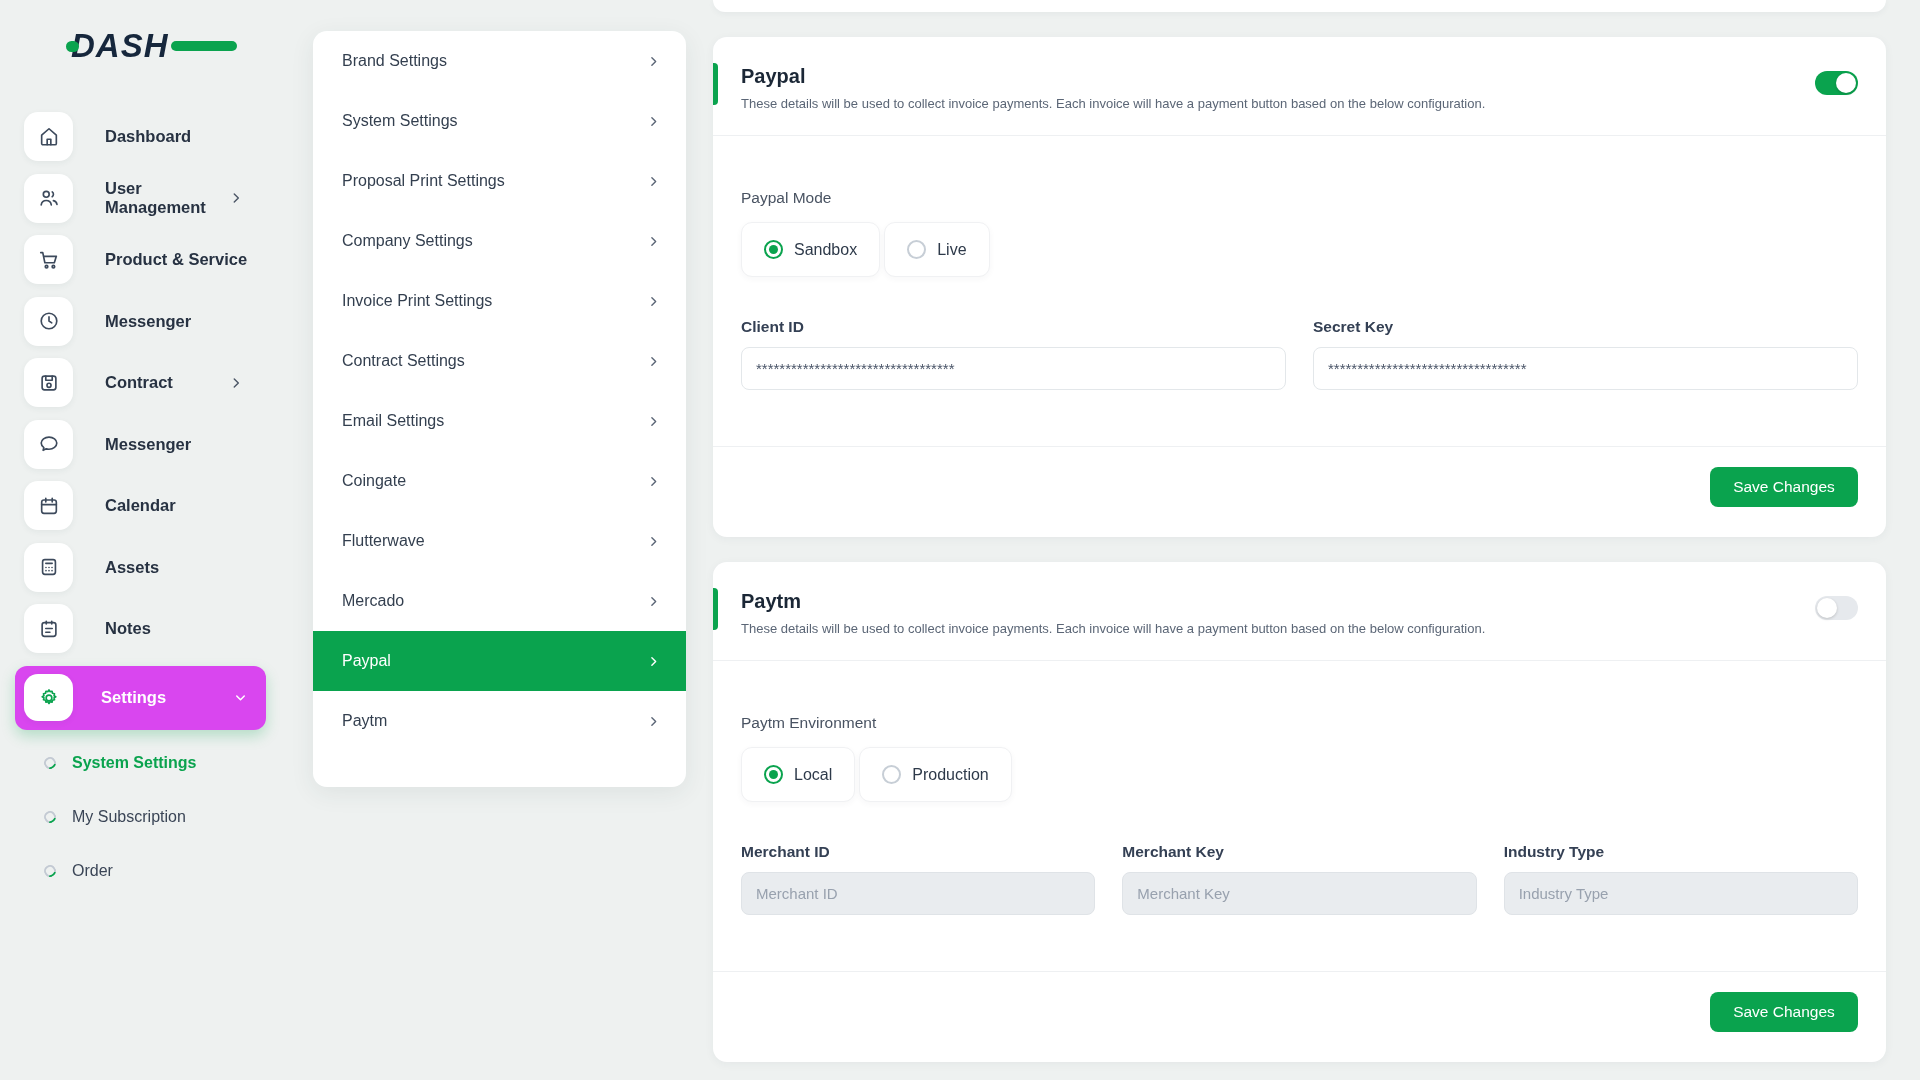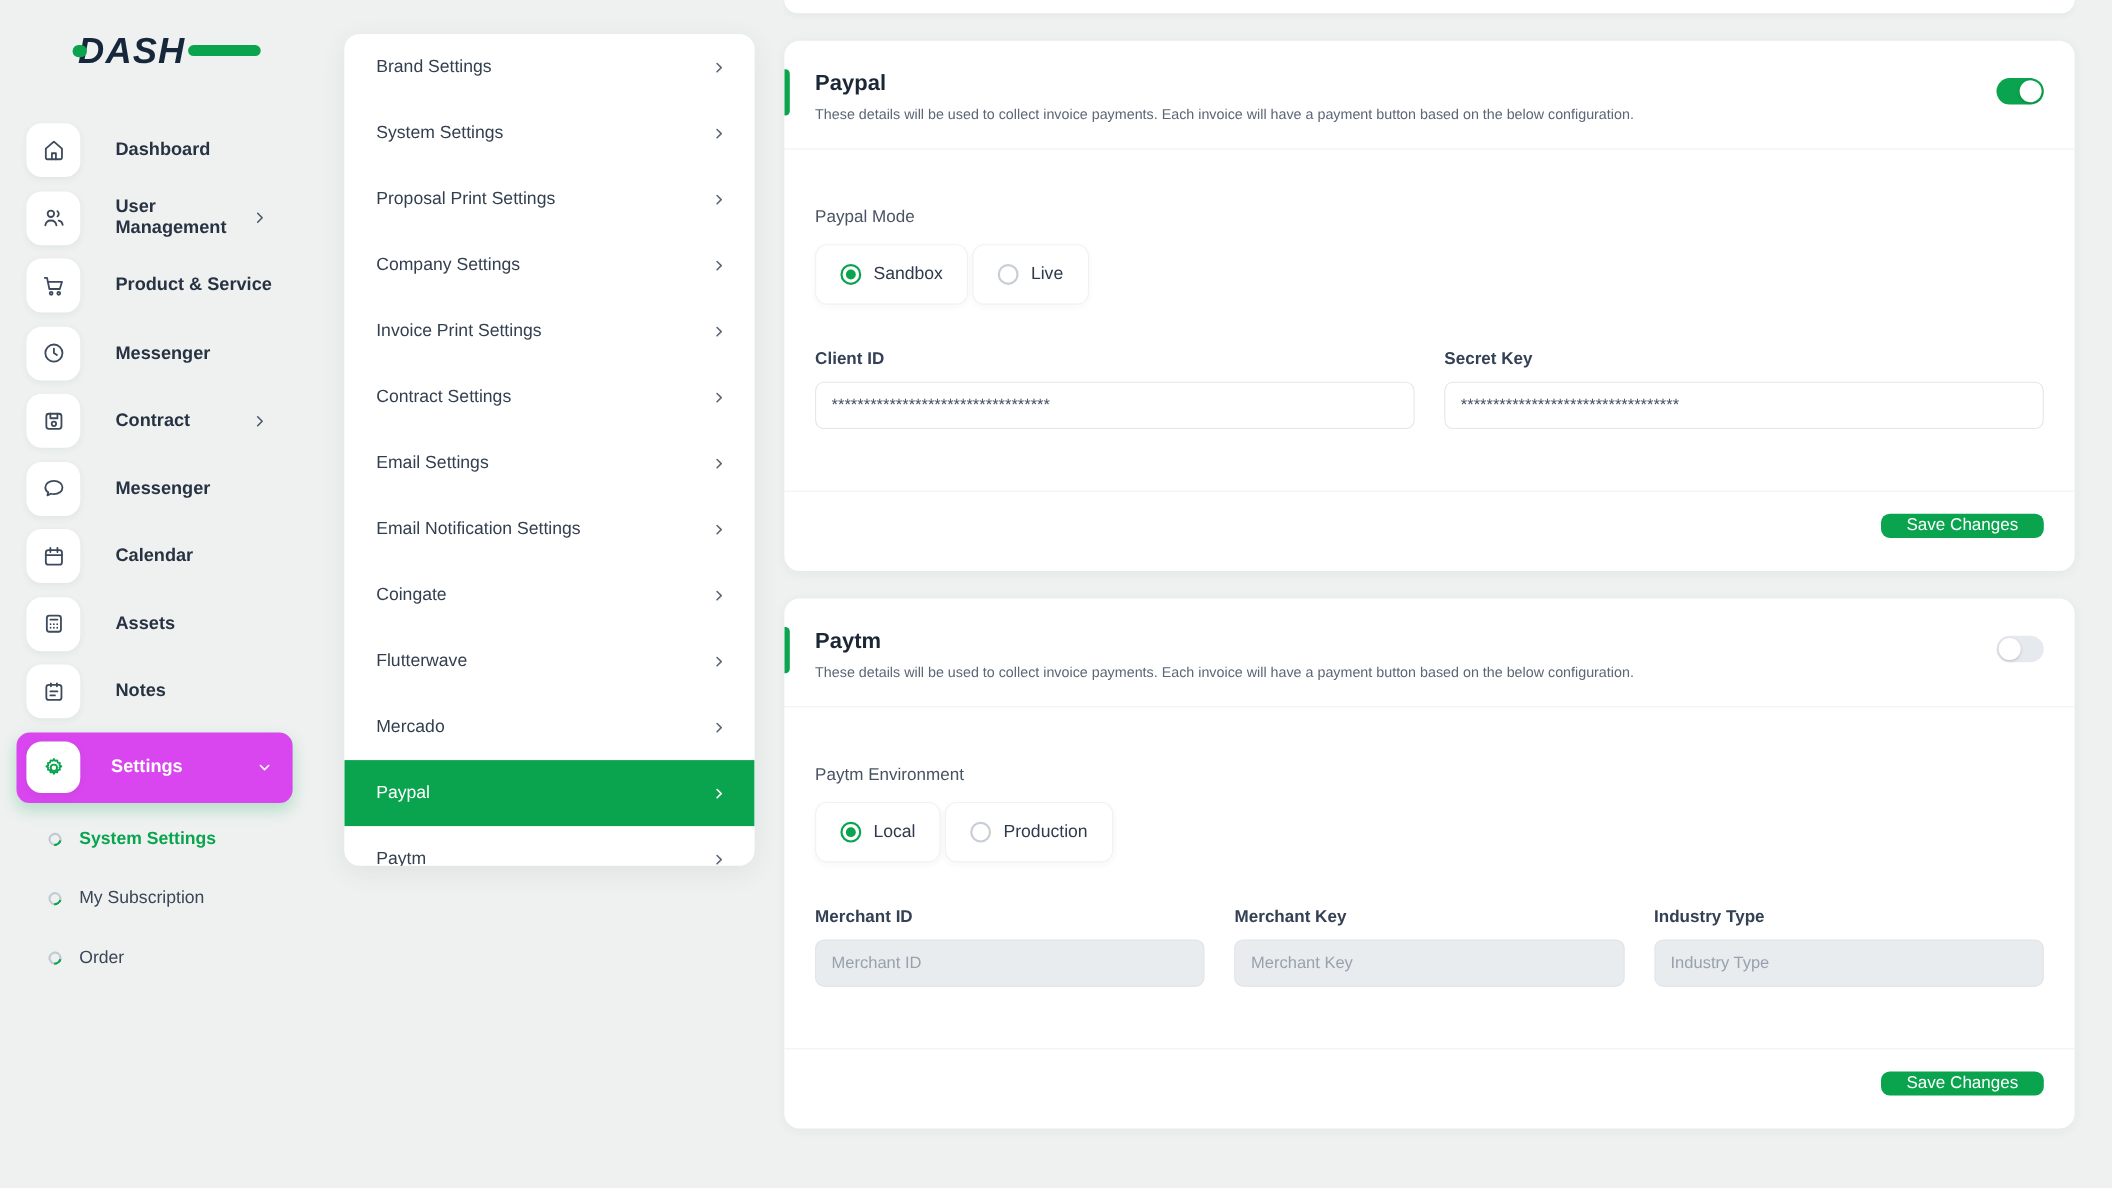--- a/index.html
+++ b/index.html
@@ -57,21 +57,21 @@
   .radio.checked { border-color:#0aa34e; border-width:2.5px; }
   .radio.checked::after { content:""; position:absolute; inset:3px; border-radius:50%; background:#0aa34e; }
   .fields { display:grid; gap:27px; margin-top:40px; }
   .fields.cols-2 { grid-template-columns:1fr 1fr; }
   .fields.cols-3 { grid-template-columns:1fr 1fr 1fr; }
   .field-label { font-size:15.5px; line-height:20px; font-weight:700; color:#344054; margin-bottom:10px; display:block; }
   .text-input { width:100%; height:43px; border:1px solid #e3e7ea; border-radius:8px; padding:0 14px; font-size:15px; font-family:"Liberation Sans", sans-serif; color:#4a5568; background:#ffffff; outline:none; }
   .text-input.disabled { background:#e9ecef; border-color:#dfe3e7; color:#98a1ae; }
   .text-input.disabled::placeholder { color:#98a1ae; }
   .card-footer { border-top:1px solid #eef0f2; padding:20px 28px 30px 28px; display:flex; justify-content:flex-end; }
-  .save-btn { background:#0aa34e; color:#ffffff; border:none; border-radius:8px; height:22px; padding:0 20px; min-width:148px; font-size:15.5px; font-family:"Liberation Sans", sans-serif; cursor:pointer; }
+  .save-btn { background:#0aa34e; color:#ffffff; border:none; border-radius:8px; height:40px; padding:0 20px; min-width:148px; font-size:15.5px; font-family:"Liberation Sans", sans-serif; cursor:pointer; }
 
   svg { display:block; }
 </style>
 </head>
 <body>
 
 <div class="screen">
 
   <aside class="sidebar">
     <div class="logo">
@@ -262,28 +262,20 @@
     <div class="sp-item">
       <span>Contract Settings</span>
       <span class="sp-chev">
           <svg width="13" height="13" viewBox="0 0 24 24" fill="none" stroke="currentColor" stroke-width="2.6" stroke-linecap="round" stroke-linejoin="round">
             <polyline points="9 5 16 12 9 19"></polyline>
           </svg>
         </span>
     </div>
     <div class="sp-item">
       <span>Email Settings</span>
-      <span class="sp-chev">
-          <svg width="13" height="13" viewBox="0 0 24 24" fill="none" stroke="currentColor" stroke-width="2.6" stroke-linecap="round" stroke-linejoin="round">
-            <polyline points="9 5 16 12 9 19"></polyline>
-          </svg>
-        </span>
-    </div>
-    <div class="sp-item">
-      <span>Email Notification Settings</span>
       <span class="sp-chev">
           <svg width="13" height="13" viewBox="0 0 24 24" fill="none" stroke="currentColor" stroke-width="2.6" stroke-linecap="round" stroke-linejoin="round">
             <polyline points="9 5 16 12 9 19"></polyline>
           </svg>
         </span>
     </div>
     <div class="sp-item">
       <span>Coingate</span>
       <span class="sp-chev">
           <svg width="13" height="13" viewBox="0 0 24 24" fill="none" stroke="currentColor" stroke-width="2.6" stroke-linecap="round" stroke-linejoin="round">

